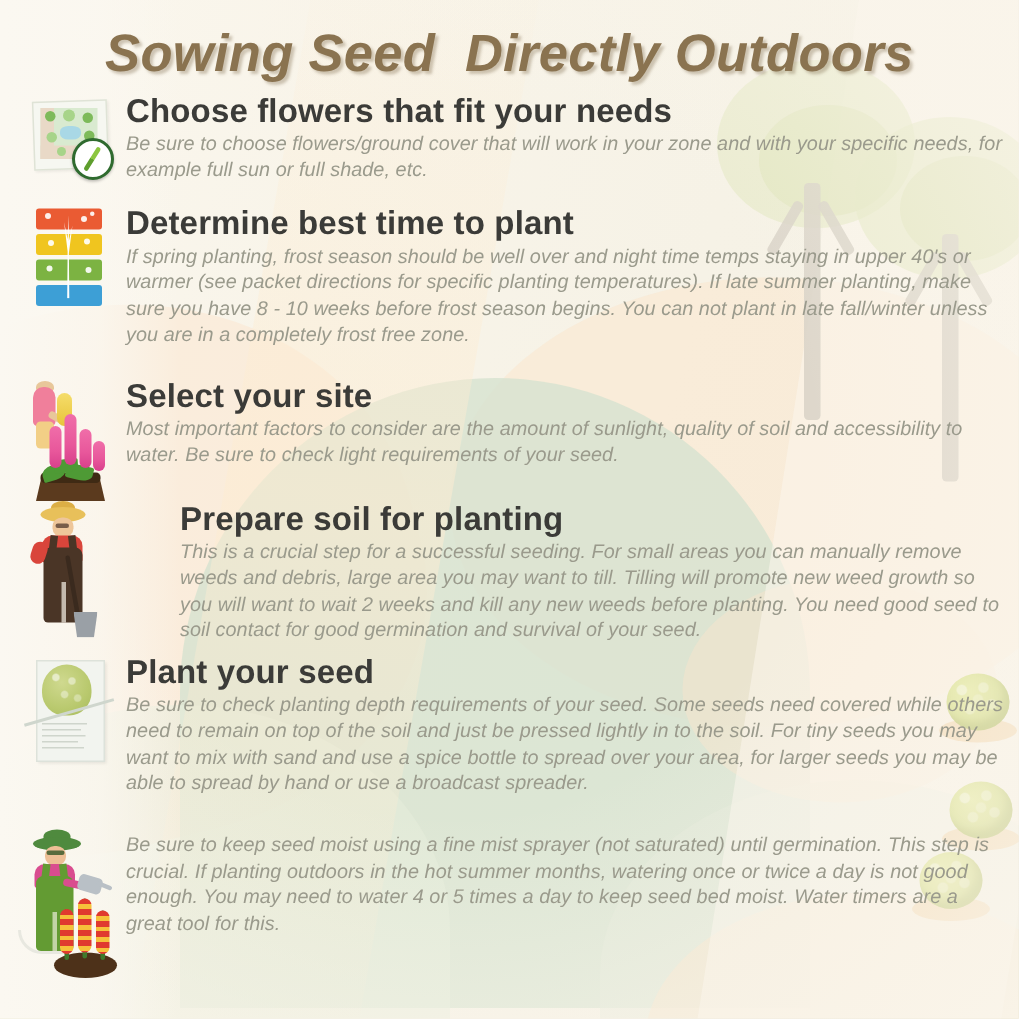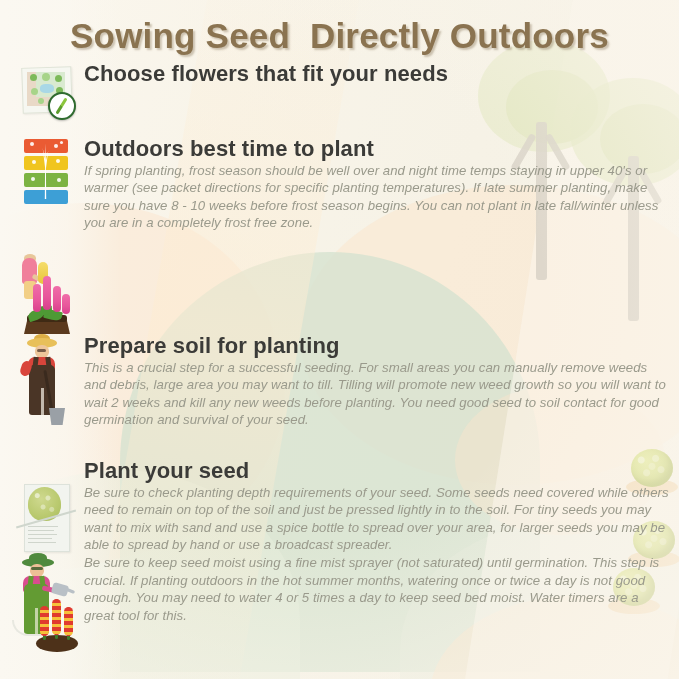--- a/index.html
+++ b/index.html
@@ -95,21 +95,21 @@
       radial-gradient(circle at 50% 45%,rgba(255,255,255,.25) 0 3px,transparent 4px);
   }
 
   
   .content{position:relative;z-index:5;}
 
   #title{
     position:absolute;left:0;right:0;top:16px;
     text-align:center;
     font-family:"Liberation Sans",sans-serif;
-    font-weight:bold;
+    font-style:italic;font-weight:bold;
     font-size:35px;letter-spacing:.2px;
     color:#8a7350;
     text-shadow:2px 2px 2px rgba(120,100,70,.35);
     white-space:pre;
   }
 
   .step{
     position:absolute;left:14px;right:10px;
     display:flex;align-items:flex-start;
   }
@@ -387,20 +387,21 @@
           <div class="blob lt" style="left:24px;top:9px;width:8px;height:8px;"></div>
           <div class="blob" style="left:37px;top:11px;width:7px;height:7px;"></div>
           <div class="blob lt" style="left:13px;top:24px;width:7px;height:7px;"></div>
           <div class="blob" style="left:38px;top:23px;width:7px;height:7px;"></div>
           <div class="blob lt" style="left:20px;top:34px;width:6px;height:6px;"></div>
           <div class="compass"></div>
         </div>
       </div>
       <div class="txt">
         <div class="step-title">Choose flowers that fit your needs</div>
+        <div class="step-body">Be sure to choose flowers/ground cover  that will work in your zone and with your specific needs, for example full sun or full shade, etc.</div>
       </div>
     </div>
 
     <div class="step" style="top:137px;">
       <div class="icon-wrap">
         <div class="ic ic-seasons">
           <div class="band b1">
             <div class="dot" style="left:6px;top:3px;width:4px;height:4px;"></div>
             <div class="dot" style="left:30px;top:5px;width:4px;height:4px;"></div>
             <div class="dot" style="left:36px;top:2px;width:3px;height:3px;"></div>
@@ -411,21 +412,21 @@
           </div>
           <div class="band b3">
             <div class="dot" style="left:7px;top:4px;width:4px;height:4px;"></div>
             <div class="dot" style="left:33px;top:5px;width:4px;height:4px;"></div>
           </div>
           <div class="band b4"></div>
           <div class="treewhite"></div>
         </div>
       </div>
       <div class="txt">
-        <div class="step-title">Outdoors best time to plant</div>
+        <div class="step-title">Determine best time to plant</div>
         <div class="step-body">If spring planting, frost season should be well over and  night time temps staying in upper 40's or warmer (see packet directions for specific planting temperatures). If late summer planting, make sure you have 8 - 10 weeks before frost season begins. You can not plant in late fall/winter unless you are in a completely frost free zone.</div>
       </div>
     </div>
 
     <div class="step" style="top:252px;">
       <div class="icon-wrap">
         <div class="ic ic-bed">
           <div class="person">
             <div class="head"></div>
               <div class="body"></div>
@@ -437,23 +438,27 @@
           <div class="soil"></div>
           <div class="leaf" style="left:10px;bottom:14px;width:16px;height:10px;transform:rotate(-18deg);"></div>
           <div class="leaf" style="left:26px;bottom:14px;width:18px;height:10px;transform:rotate(14deg);"></div>
           <div class="leaf" style="left:18px;bottom:19px;width:16px;height:9px;transform:rotate(-4deg);"></div>
           <div class="spike" style="left:15px;bottom:22px;height:28px;"></div>
           <div class="spike" style="left:25px;bottom:24px;height:34px;"></div>
           <div class="spike" style="left:35px;bottom:22px;height:26px;"></div>
           <div class="spike" style="left:44px;bottom:20px;height:20px;"></div>
         </div>
       </div>
-    </div>
-
-    <div class="step" style="top:334px;">
+      <div class="txt">
+        <div class="step-title">Select your site</div>
+        <div class="step-body">Most important factors to consider are the amount of sunlight, quality of soil and accessibility to water. Be sure to check light  requirements of your seed.</div>
+      </div>
+    </div>
+
+    <div class="step" style="top:334px;gap:36px;">
       <div class="icon-wrap">
         <div class="ic ic-digger">
           <div class="hat-top"></div>
             <div class="hat"></div>
           <div class="head"></div>
             <div class="face"></div>
           <div class="shirt"></div>
           <div class="strap"></div>
             <div class="strap2"></div>
           <div class="overalls"></div>
@@ -462,21 +467,21 @@
           <div class="handle"></div>
           <div class="blade"></div>
         </div>
       </div>
       <div class="txt">
         <div class="step-title">Prepare soil for planting</div>
         <div class="step-body">This is a crucial step for a successful seeding. For small areas you can manually remove weeds and debris, large area you may want to till. Tilling will promote new weed growth so you will want to wait 2 weeks and kill any new weeds before planting. You need good seed to soil contact for good germination and survival of your seed.</div>
       </div>
     </div>
 
-    <div class="step" style="top:459px;align-items:flex-end;">
+    <div class="step" style="top:436px;">
       <div class="icon-wrap">
         <div class="ic ic-packet">
           <div class="pkt"></div>
           <div class="photo"></div>
           <div class="diag"></div>
           <div class="rule" style="top:44px;"></div>
           <div class="rule" style="top:48px;width:26px;"></div>
           <div class="rule" style="top:52px;width:29px;"></div>
           <div class="rule" style="top:56px;width:24px;"></div>
           <div class="rule" style="top:60px;width:28px;"></div>

